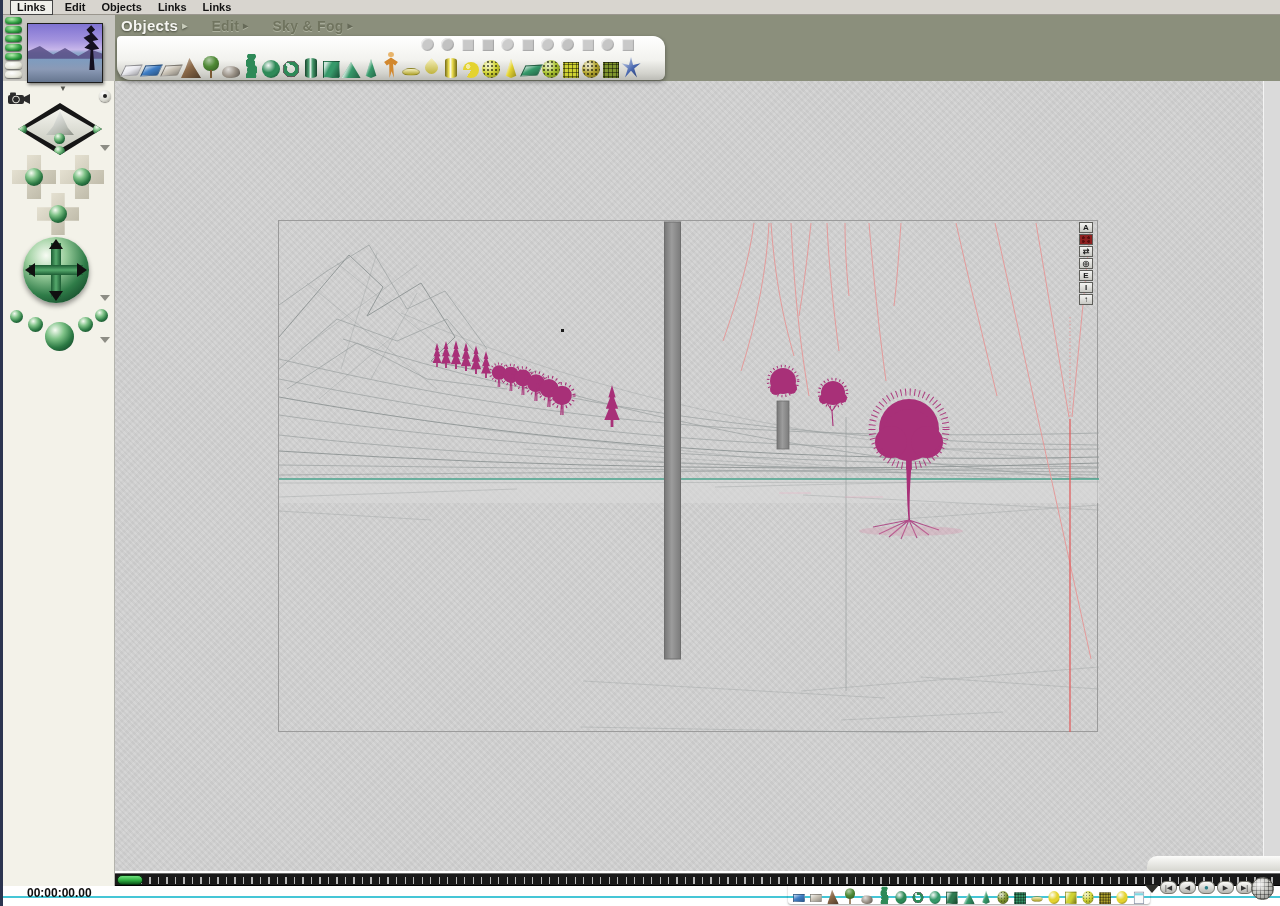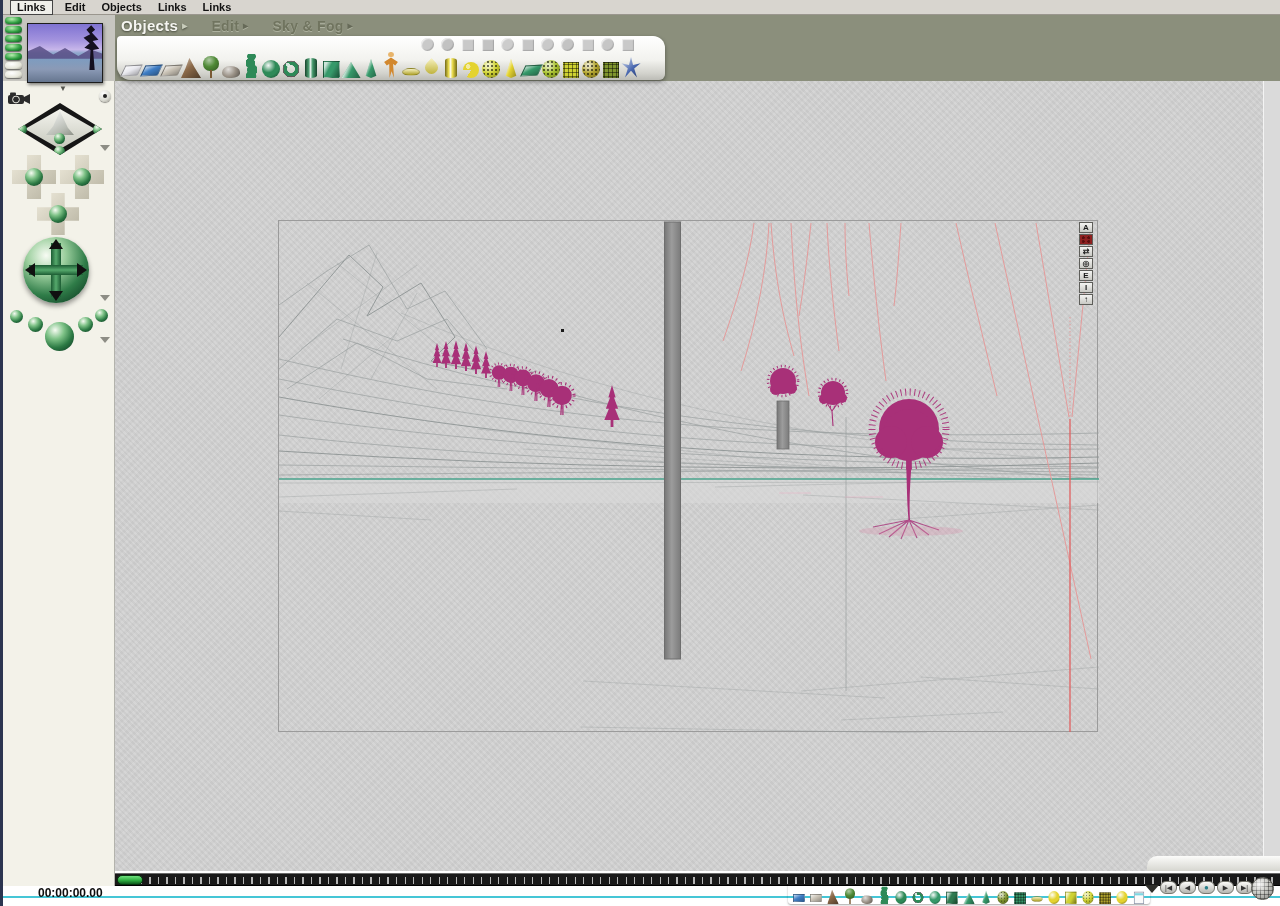--- a/index.html
+++ b/index.html
@@ -224,21 +224,21 @@
   #white-strip { position:absolute; left:0; top:15px; width:1280px; height:20px; background:#ffffff; }
   #cyan-line { position:absolute; left:0; top:25px; width:1280px; height:2px;
      background:var(--cyan_rule,#45c6d6); }
   #ruler { position:absolute; left:115px; top:2px; width:1165px; height:13px;
      background:#191919; border-top:1px solid #6a6a6a; border-bottom:1px solid #000; }
   #ruler .ticks { position:absolute; left:2px; top:3px; width:1160px; height:7px;
      background-image:repeating-linear-gradient(90deg,transparent 0 7px,#b5b5b5 7px 8.5px); }
   #scrubber { position:absolute; left:117px; top:3.5px; width:26px; height:10px; border-radius:5px;
      background:linear-gradient(180deg,#6fe07e,var(--scrubber_green,#2fae41) 55%,#0d5a1c);
      border:1px solid #07350f; }
-  #timecode { position:absolute; left:38px; top:15px; font-size:12px; font-weight:700; color:#0d0d0d; }
+  #timecode { position:absolute; left:27px; top:15px; font-size:12px; font-weight:700; color:#0d0d0d; }
 
   #mini-shelf { position:absolute; left:788px; top:11px; height:22px; display:flex;
      align-items:flex-end; gap:1px; padding:0 3px;
      background:linear-gradient(180deg,#ececе8,#c9c9c3); border-radius:3px;
      box-shadow:0 1px 2px rgba(0,0,0,.35); z-index:6; }
   #mini-shelf .icon { width:16px; height:21px; display:flex; align-items:flex-end; justify-content:center; }
   #mini-shelf .shape { transform:scale(.72); transform-origin:50% 100%; }
 
   #bt-drop { position:absolute; left:1145px; top:14px; width:0; height:0;
      border-left:7px solid transparent; border-right:7px solid transparent;

